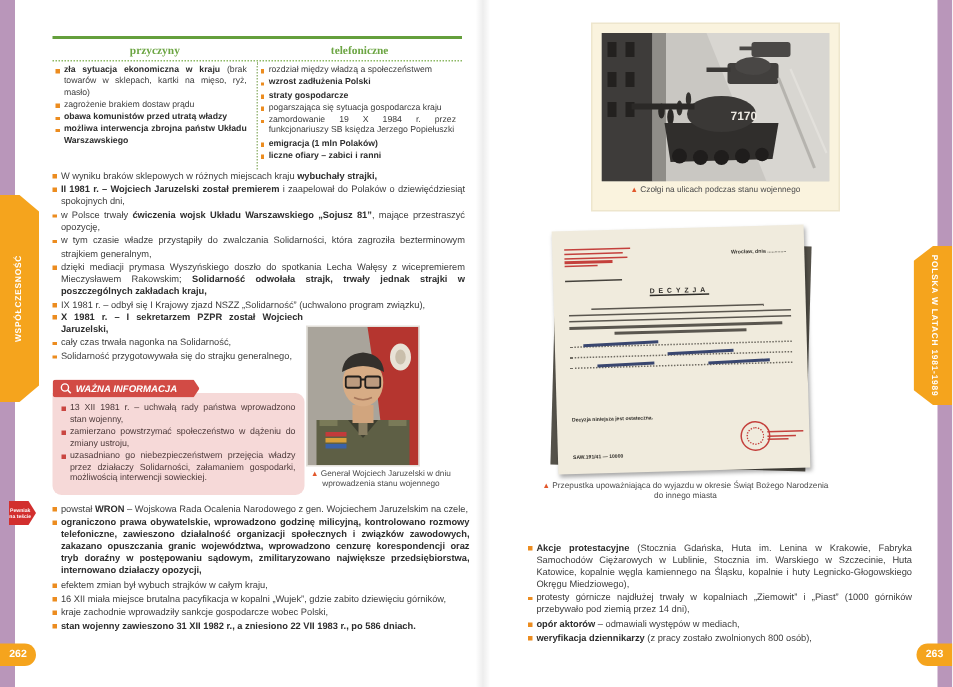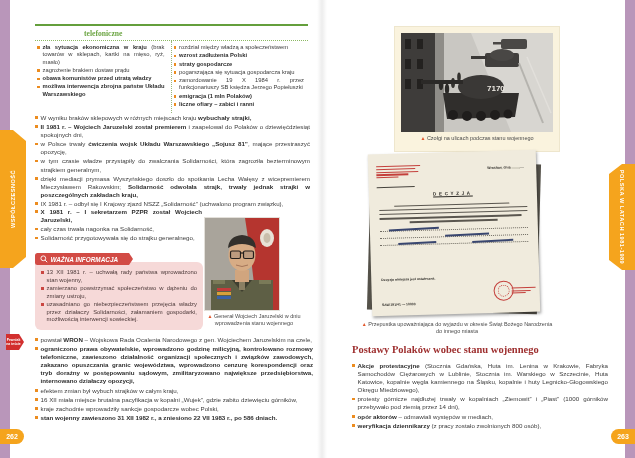--- a/index.html
+++ b/index.html
@@ -52,21 +52,21 @@
       clip-path:polygon(0 0,94px 0,98px 6px,94px 12px,0 12px);}
   .imp-body{margin-top:-3px;background:#f6d9d8;border-radius:0 6px 6px 6px;
       padding:7px 6px 5px 6px;font-size:5.9px;line-height:7.5px;color:#4d3a3a;}
   .imp-body .bullet{background:#ca4641;}
   
   .jaru-photo{position:absolute;left:205px;top:218px;width:74px;height:92px;box-shadow:0 0 0 1px #e3e0da;}
   .jaru-caption{position:absolute;left:196px;top:313px;width:116px;text-align:center;
       font-size:5.5px;line-height:6.9px;color:#4a4a4a;}
   .marker{color:#e2572b;font-size:5px;}
   
-  .tank-card{position:absolute;left:395px;top:27px;width:164px;height:124px;background:#faf3de;
+  .tank-card{position:absolute;left:395px;top:16px;width:164px;height:124px;background:#faf3de;
       box-shadow:0 0 0 1px #eee6cd;box-sizing:border-box;padding:6px 6px 0 6px;}
   .tank-card svg{display:block;}
   .tank-caption{margin-top:3px;text-align:center;font-size:5.5px;color:#4a4a4a;}
   .doc-fig{position:absolute;left:366px;top:150px;width:178px;height:168px;}
   .doc-dark{position:absolute;left:3px;top:12px;width:170px;height:150px;background:#55524a;transform:rotate(1.6deg);}
   .doc-paper{position:absolute;left:4px;top:2px;width:168px;height:162px;background:#f0ebdd;
       transform:rotate(-1.6deg);box-shadow:1px 2px 3px rgba(0,0,0,.35);}
   .stamp-tl{position:absolute;left:8px;top:12px;width:44px;}
   .stamp-tl div{height:1.2px;background:#c4403c;margin-bottom:1.6px;}
   .doc-dateline{position:absolute;right:12px;top:15px;font-size:3.5px;font-weight:bold;color:#3a3833;}
@@ -110,20 +110,21 @@
   <div class="exam-badge">
     <span>Pewniak</span>
     <span>na teście</span>
   </div>
 
   <div class="page-tab left">262</div>
   <div class="page-tab right">263</div>
 
   <div class="causes-table">
     <div class="ct-head">
+      <div class="ct-h">przyczyny</div>
       <div class="ct-h">telefoniczne</div>
     </div>
     <div class="ct-body">
       <div class="ct-col ct-col-left">
           <div class="li">
             <span class="bullet"></span>
             <span class="litext"><span class="b">zła sytuacja ekonomiczna w kraju</span><span> (brak towarów w sklepach, kartki na mięso, ryż, masło)</span></span>
           </div>
           <div class="li">
             <span class="bullet"></span>
@@ -369,21 +370,20 @@
       </div>
       <div class="doc-code">SAW.191/41 — 10000</div>
     </div>
   </div>
 
   <div class="doc-caption">
     <span class="marker">▲</span>
     <span>Przepustka upoważniająca do wyjazdu w okresie Świąt Bożego Narodzenia do innego miasta</span>
   </div>
 
-  <div class="section-heading">Postawy Polaków wobec stanu wojennego</div>
 
   <div class="attitudes list">
       <div class="li">
         <span class="bullet"></span>
         <span class="litext"><span class="b">Akcje protestacyjne</span><span> (Stocznia Gdańska, Huta im. Lenina w Krakowie, Fabryka Samochodów Ciężarowych w Lublinie, Stocznia im. Warskiego w Szczecinie, Huta Katowice, kopalnie węgla kamiennego na Śląsku, kopalnie i huty Legnicko-Głogowskiego Okręgu Miedziowego),</span></span>
       </div>
       <div class="li">
         <span class="bullet"></span>
         <span class="litext"><span>protesty górnicze najdłużej trwały w kopalniach „Ziemowit” i „Piast” (1000 górników przebywało pod ziemią przez 14 dni),</span></span>
       </div>

